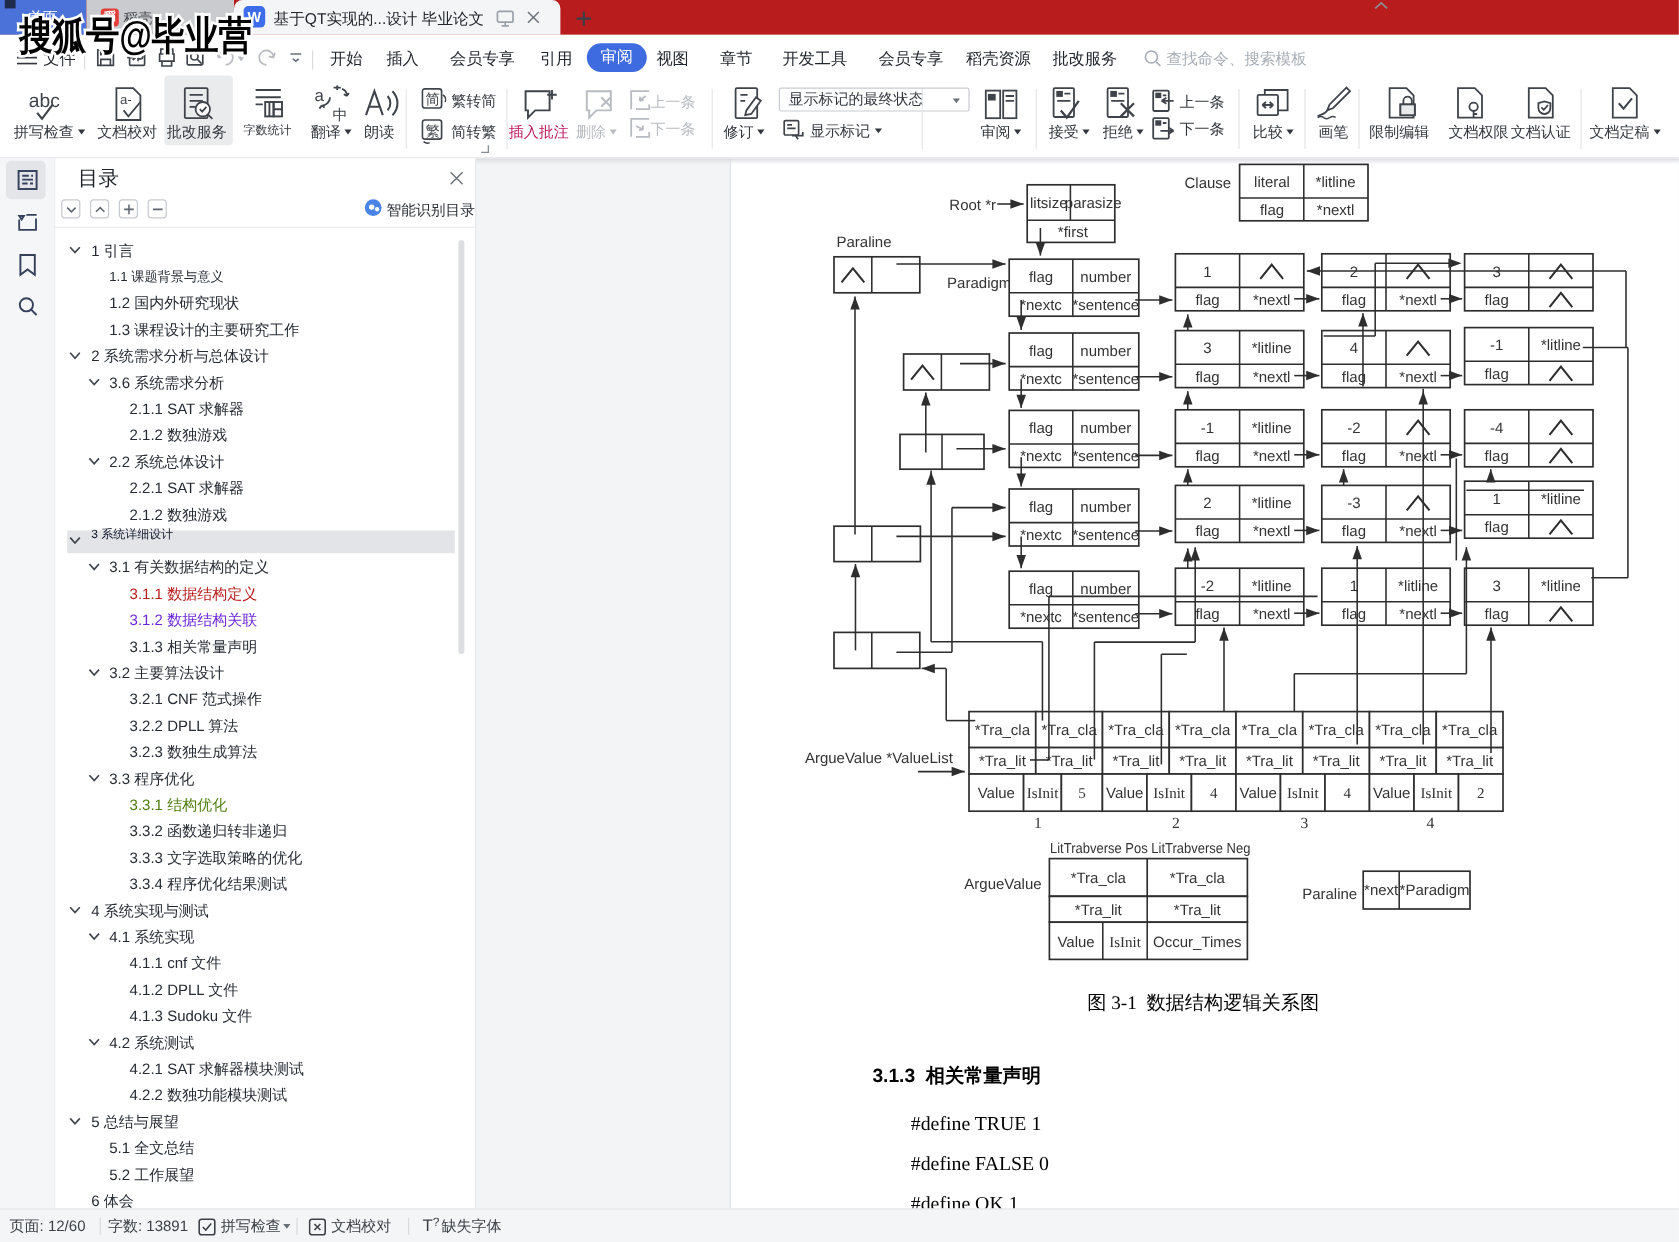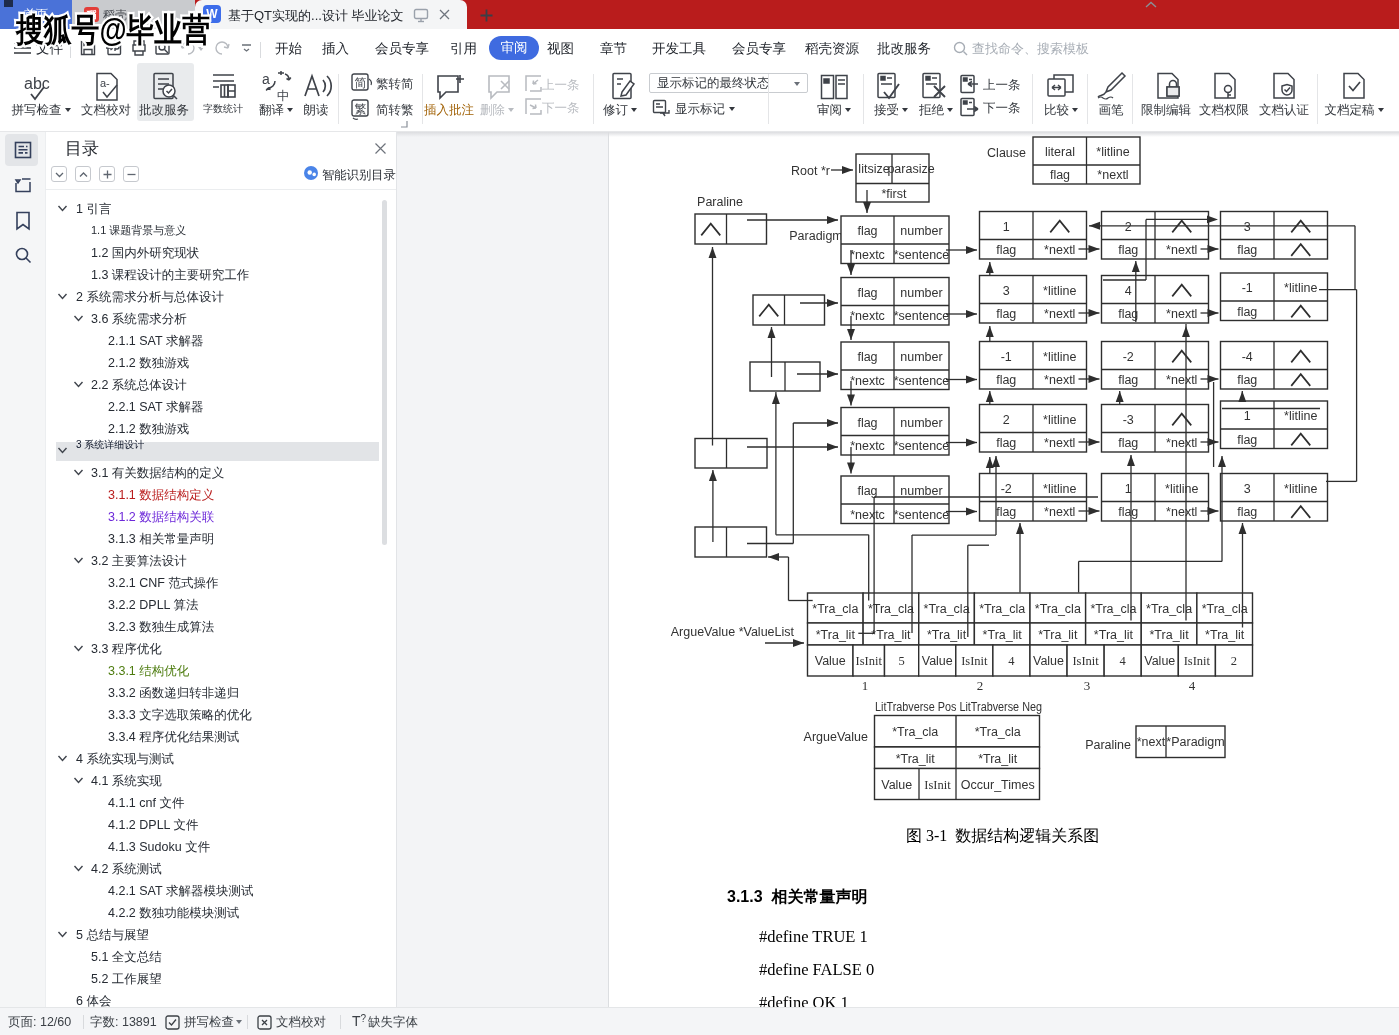--- a/index.html
+++ b/index.html
@@ -136,21 +136,21 @@
     </svg>
     <div class="abs" style="left:376px;top:36px;font-size:12.5px;color:#33373d">简转繁</div>
     <svg class="abs" style="left:400px;top:54px" width="8" height="8" viewBox="0 0 8 8">
       <path d="M7,1 V7 H1" fill="none" stroke="#8a9099" stroke-width="1.2"></path>
     </svg>
     <div class="abs" style="left:422px;top:8px;width:1px;height:50px;background:#e4e5e7"></div>
     <svg class="abs" style="left:436px;top:7px" width="30" height="28" viewBox="0 0 30 28" fill="none" stroke="#3f434a" stroke-width="1.6">
       <path d="M2,3 H22 V19 H10 L4,25 V19 H2 Z"></path>
       <path d="M24,2 V10 M20,6 H28"></path>
     </svg>
-    <div class="abs" style="left:416.0px;top:36px;width:66px;text-align:center;font-size:12.5px;color:#a16207;white-space:nowrap">插入批注</div>
+    <div class="abs" style="left:416.0px;top:36px;width:66px;text-align:center;font-size:12.5px;color:#be185d;white-space:nowrap">插入批注</div>
     <svg class="abs" style="left:487px;top:7px" width="30" height="28" viewBox="0 0 30 28" fill="none" stroke="#b8bbc0" stroke-width="1.6">
       <path d="M2,3 H22 V19 H10 L4,25 V19 H2 Z"></path>
       <path d="M14,8 L22,16 M22,8 L14,16"></path>
     </svg>
     <div class="abs" style="left:477.0px;top:36px;width:40px;text-align:center;font-size:12.5px;color:#b8bbc0;white-space:nowrap">删除<span style="display:inline-block;margin-left:3px;vertical-align:2px;width:0;height:0;border-left:3.5px solid transparent;border-right:3.5px solid transparent;border-top:4px solid #b8bbc0"></span></div>
     <svg class="abs" style="left:524px;top:8px" width="19" height="19" viewBox="0 0 19 19" fill="none" stroke="#b8bbc0" stroke-width="1.5">
       <path d="M2,17 V2 H17 M6,17 H17 V13"></path>
       <path d="M14,6 L9,10 M9,10 l3.5,-0.5 M9,10 l0.5,-3.5"></path>
     </svg>
     <div class="abs" style="left:542px;top:11px;font-size:12.5px;color:#b8bbc0">上一条</div>
@@ -231,21 +231,21 @@
       <rect x="12" y="15" width="12" height="9" fill="#fff"></rect>
       <path d="M14.5,15 V12 a3.5,3.5 0 0 1 7,0 V15"></path>
       <rect x="12" y="15" width="12" height="9" fill="#e9eaec" stroke="#3f434a"></rect>
     </svg>
     <div class="abs" style="left:1133.0px;top:36px;width:66px;text-align:center;font-size:12.5px;color:#33373d;white-space:nowrap">限制编辑</div>
     <svg class="abs" style="left:1212px;top:6px" width="28" height="30" viewBox="0 0 28 30" fill="none" stroke="#3f434a" stroke-width="1.5">
       <path d="M3,1.5 H17 L23,7.5 V26 H3 Z"></path>
       <circle cx="16" cy="17" r="3.5" fill="#fff"></circle>
       <path d="M16,20.5 V26 M16,23 H19"></path>
     </svg>
-    <div class="abs" style="left:1191.0px;top:36px;width:66px;text-align:center;font-size:12.5px;color:#33373d;white-space:nowrap">文档权限</div>
+    <div class="abs" style="left:1191.0px;top:36px;width:66px;text-align:right;font-size:12.5px;color:#33373d;white-space:nowrap">文档权限</div>
     <svg class="abs" style="left:1271px;top:6px" width="28" height="30" viewBox="0 0 28 30" fill="none" stroke="#3f434a" stroke-width="1.5">
       <path d="M3,1.5 H17 L23,7.5 V26 H3 Z"></path>
       <path d="M11,14 l5,-1.5 5,1.5 v4 a5,5 0 0 1 -5,5 a5,5 0 0 1 -5,-5 Z" fill="#fff"></path>
       <path d="M13.5,17.5 L15.5,19.5 L19,15.5"></path>
     </svg>
     <div class="abs" style="left:1251.0px;top:36px;width:66px;text-align:center;font-size:12.5px;color:#33373d;white-space:nowrap">文档认证</div>
     <div class="abs" style="left:1317px;top:8px;width:1px;height:50px;background:#e4e5e7"></div>
     <svg class="abs" style="left:1342px;top:6px" width="26" height="30" viewBox="0 0 26 30" fill="none" stroke="#3f434a" stroke-width="1.5">
       <path d="M2,1.5 H16 L22,7.5 V26 H2 Z"></path>
       <path d="M7,14 L11,18.5 L18,10" stroke-width="1.7"></path>

